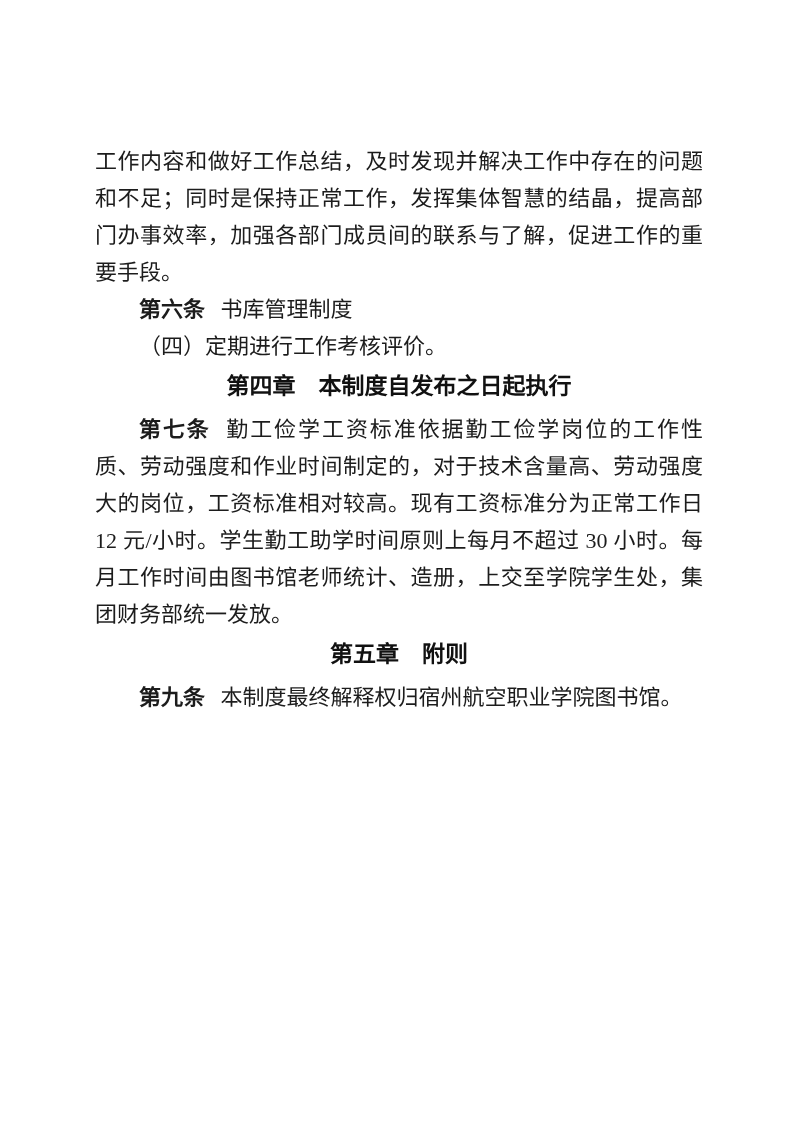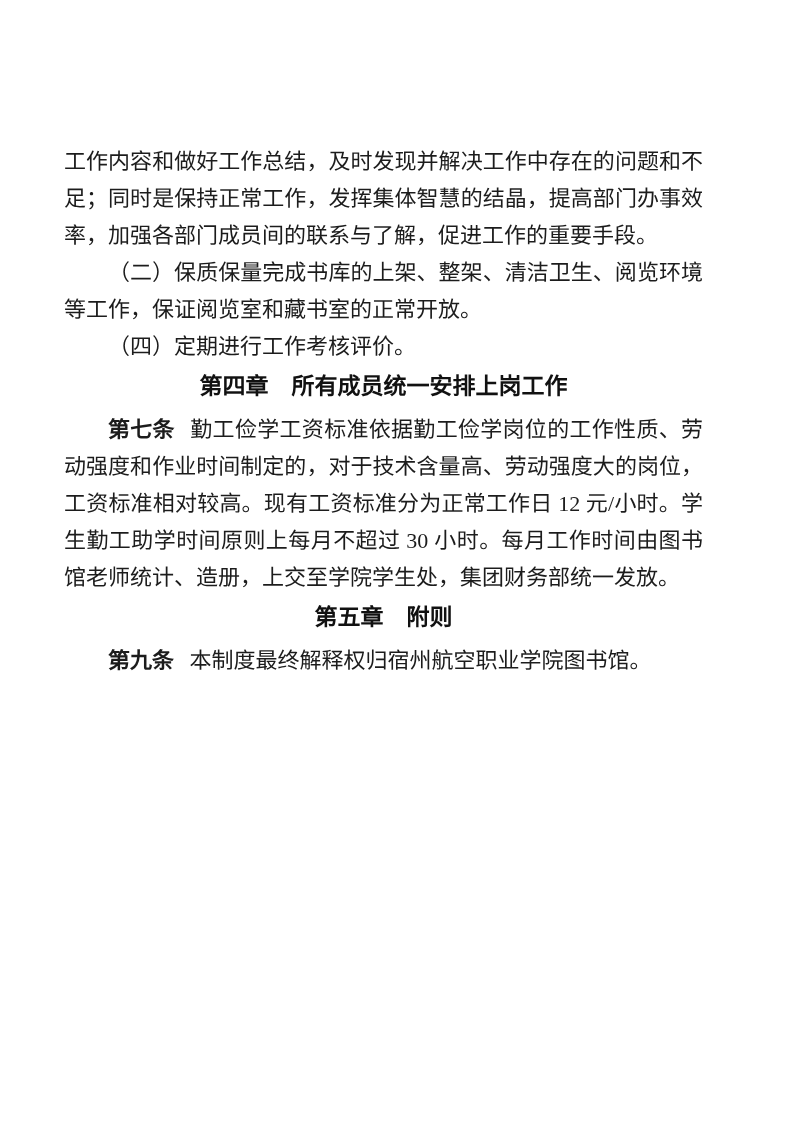--- a/index.html
+++ b/index.html
@@ -8,21 +8,21 @@
     padding: 0;
     background: #ffffff;
   }
   .page {
     position: relative;
     width: 793px;
     height: 1006px;
     margin: 0 auto;
     background: #ffffff;
     box-sizing: border-box;
-    padding: 143px 90px 0 64px;
+    padding: 143px 90px 0 95px;
     overflow: hidden;
     color: #1c1c1c;
   }
   .para {
     margin: 0;
     font-family: "Liberation Serif", "DejaVu Serif", serif;
     font-size: 22px;
     line-height: 37px;
     text-align: justify;
     text-indent: 2em;
@@ -45,28 +45,28 @@
     color: #111111;
   }
 </style>
 </head>
 <body>
 
 <div class="page">
 
   <p class="para no-indent">工作内容和做好工作总结，及时发现并解决工作中存在的问题和不足；同时是保持正常工作，发挥集体智慧的结晶，提高部门办事效率，加强各部门成员间的联系与了解，促进工作的重要手段。</p>
 
+  <p class="para"><b class="clause-label">第六条</b><span>书库管理制度</span></p>
 
 
-  <p class="para">（二）保质保量完成书库的上架、整架、清洁卫生、阅览环境等工作，保证阅览室和藏书室的正常开放。</p>
 
 
   <p class="para">（四）定期进行工作考核评价。</p>
 
-  <h2 class="chapter">第四章　所有成员统一安排上岗工作</h2>
+  <h2 class="chapter">第四章　本制度自发布之日起执行</h2>
 
   <p class="para"><b class="clause-label">第七条</b><span>勤工俭学工资标准依据勤工俭学岗位的工作性质、劳动强度和作业时间制定的，对于技术含量高、劳动强度大的岗位，工资标准相对较高。现有工资标准分为正常工作日 12 元/小时。学生勤工助学时间原则上每月不超过 30 小时。每月工作时间由图书馆老师统计、造册，上交至学院学生处，集团财务部统一发放。</span></p>
 
   <h2 class="chapter">第五章　附则</h2>
 
 
   <p class="para"><b class="clause-label">第九条</b><span>本制度最终解释权归宿州航空职业学院图书馆。</span></p>
 
 </div>
 

